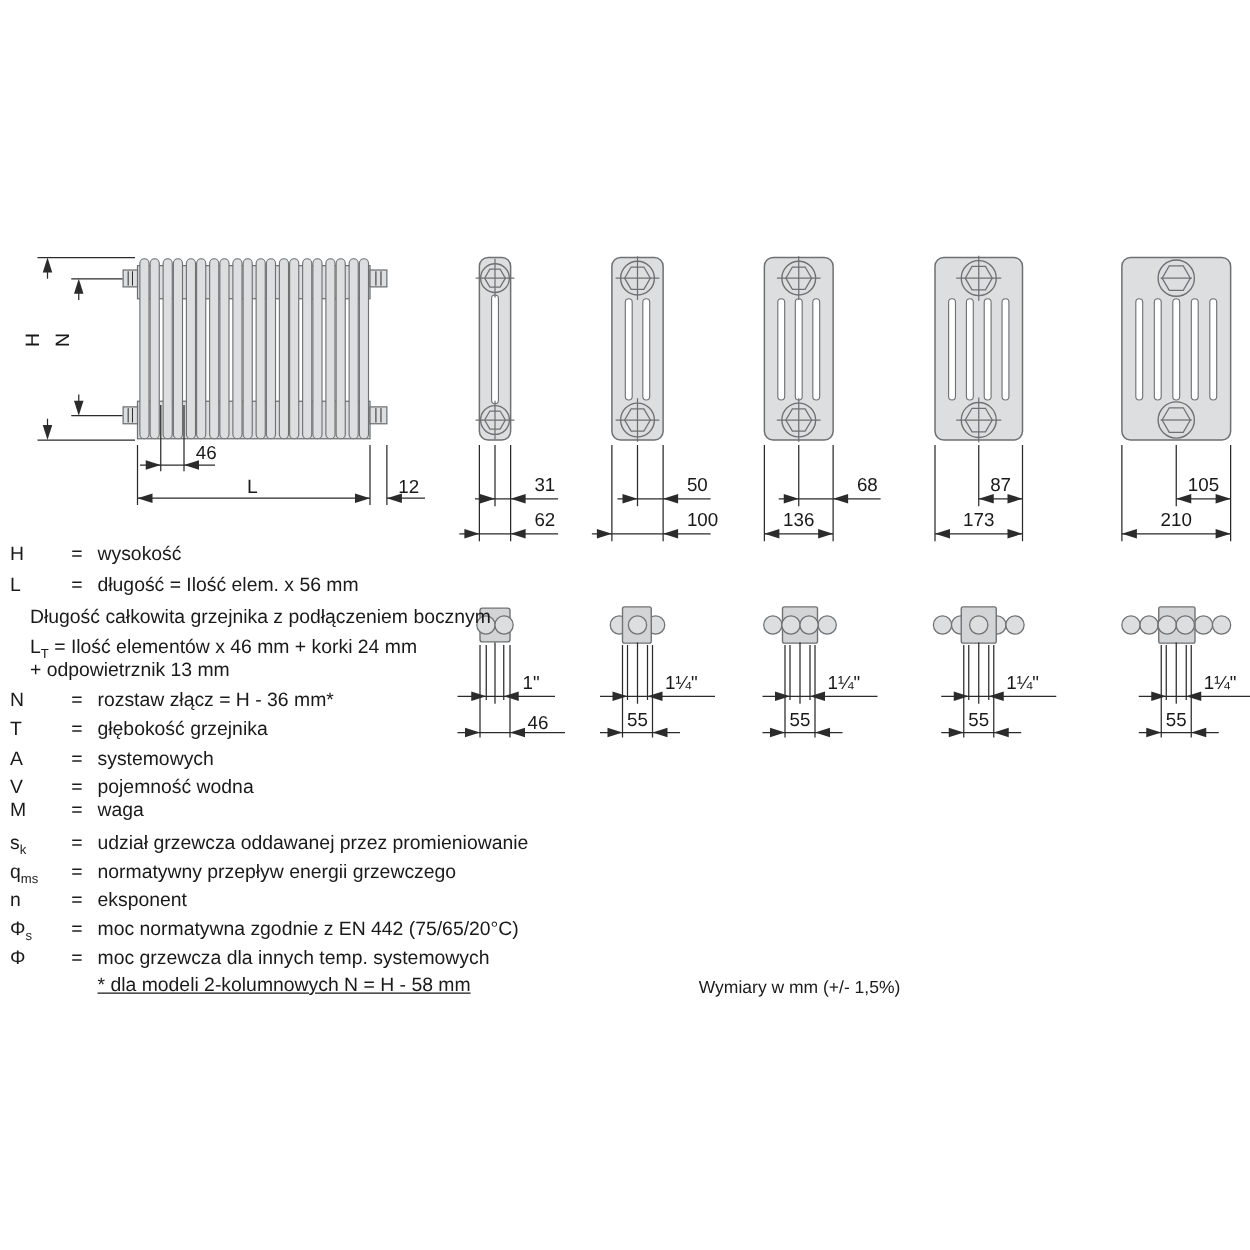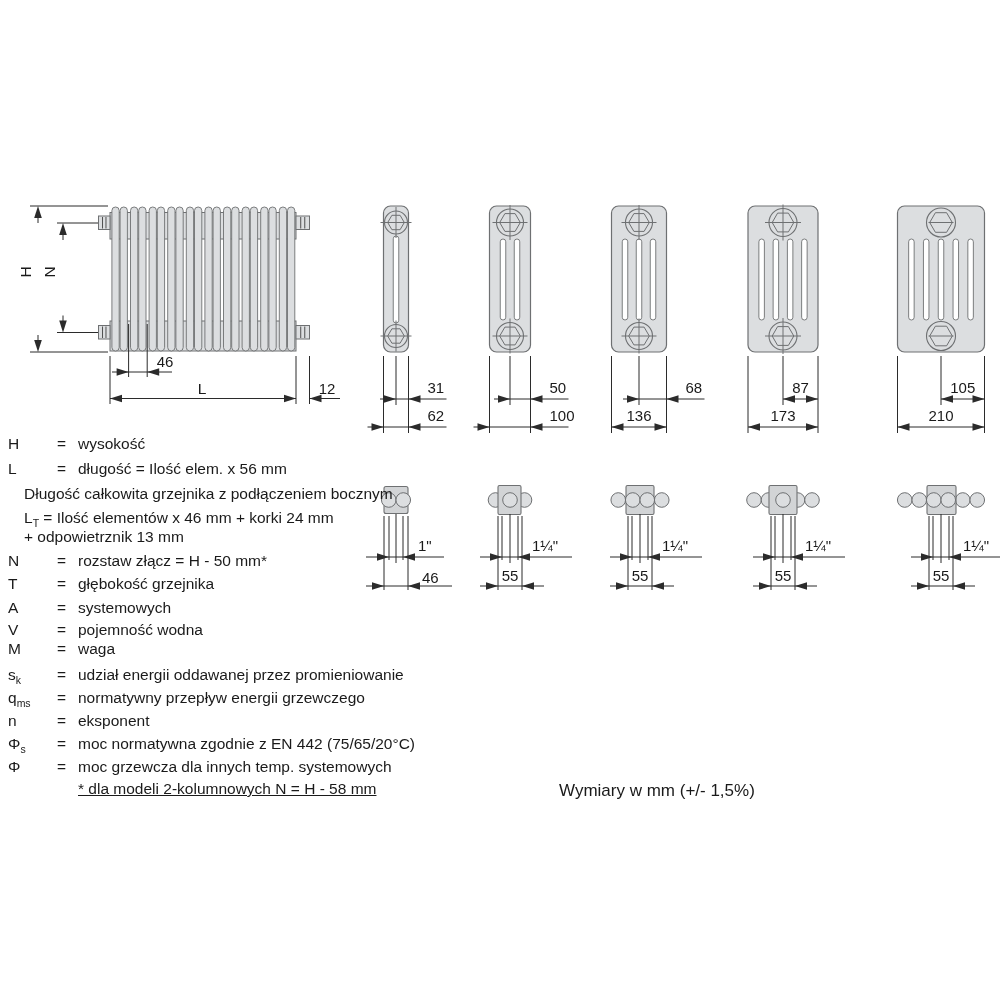--- a/index.html
+++ b/index.html
@@ -7,21 +7,21 @@
           font-family:"Liberation Sans",sans-serif;color:#1a1a1a;}
   #drawing{position:absolute;left:0;top:0;}
   #legend{position:absolute;left:8px;top:0;width:540px;font-size:15.5px;}
   .lrow{position:absolute;left:0;height:23px;white-space:nowrap;}
   .lrow .sym{position:absolute;left:0;}
   .lrow .eq{position:absolute;left:49px;}
   .lrow .def{position:absolute;left:70px;}
   .lrow .free{position:absolute;left:16px;}
   .lrow.indent .free{left:70px;text-decoration:underline;}
   sub{font-size:10.5px;line-height:0;}
-  #footnote{position:absolute;left:559px;top:781px;font-size:17px;white-space:nowrap;}
+  #footnote{position:absolute;left:559px;top:781px;font-size:14px;white-space:nowrap;}
   svg text{font-family:"Liberation Sans",sans-serif;}
 </style>
 </head>
 <body>
 <div id="canvas">
 
 <svg id="drawing" width="1000" height="1000" viewBox="0 0 1000 1000">
       <g>
         <rect x="110" y="212.5" width="186" height="26.5" fill="#dcdee0" stroke="#6e7072" stroke-width="1"></rect>
         <rect x="110" y="321" width="186" height="30" fill="#dcdee0" stroke="#6e7072" stroke-width="1"></rect>
@@ -363,21 +363,21 @@
       </div>
       <div class="lrow" style="top: 509px;">
         <span class="free">L<sub>T</sub> = Ilość elementów x 46 mm + korki 24 mm</span>
       </div>
       <div class="lrow" style="top: 528px;">
         <span class="free">+ odpowietrznik 13 mm</span>
       </div>
       <div class="lrow" style="top: 552px;">
         <span class="sym">N</span>
         <span class="eq">=</span>
-        <span class="def">rozstaw złącz = H - 50 mm*</span>
+        <span class="def">rozstaw złącz = H - 36 mm*</span>
       </div>
       <div class="lrow" style="top: 575px;">
         <span class="sym">T</span>
         <span class="eq">=</span>
         <span class="def">głębokość grzejnika</span>
       </div>
       <div class="lrow" style="top: 599px;">
         <span class="sym">A</span>
         <span class="eq">=</span>
         <span class="def">systemowych</span>
@@ -388,21 +388,21 @@
         <span class="def">pojemność wodna</span>
       </div>
       <div class="lrow" style="top: 640px;">
         <span class="sym">M</span>
         <span class="eq">=</span>
         <span class="def">waga</span>
       </div>
       <div class="lrow" style="top: 666px;">
         <span class="sym">s<sub>k</sub></span>
         <span class="eq">=</span>
-        <span class="def">udział energii oddawanej przez promieniowanie</span>
+        <span class="def">udział grzewcza oddawanej przez promieniowanie</span>
       </div>
       <div class="lrow" style="top: 689px;">
         <span class="sym">q<sub>ms</sub></span>
         <span class="eq">=</span>
         <span class="def">normatywny przepływ energii grzewczego</span>
       </div>
       <div class="lrow" style="top: 712px;">
         <span class="sym">n</span>
         <span class="eq">=</span>
         <span class="def">eksponent</span>

